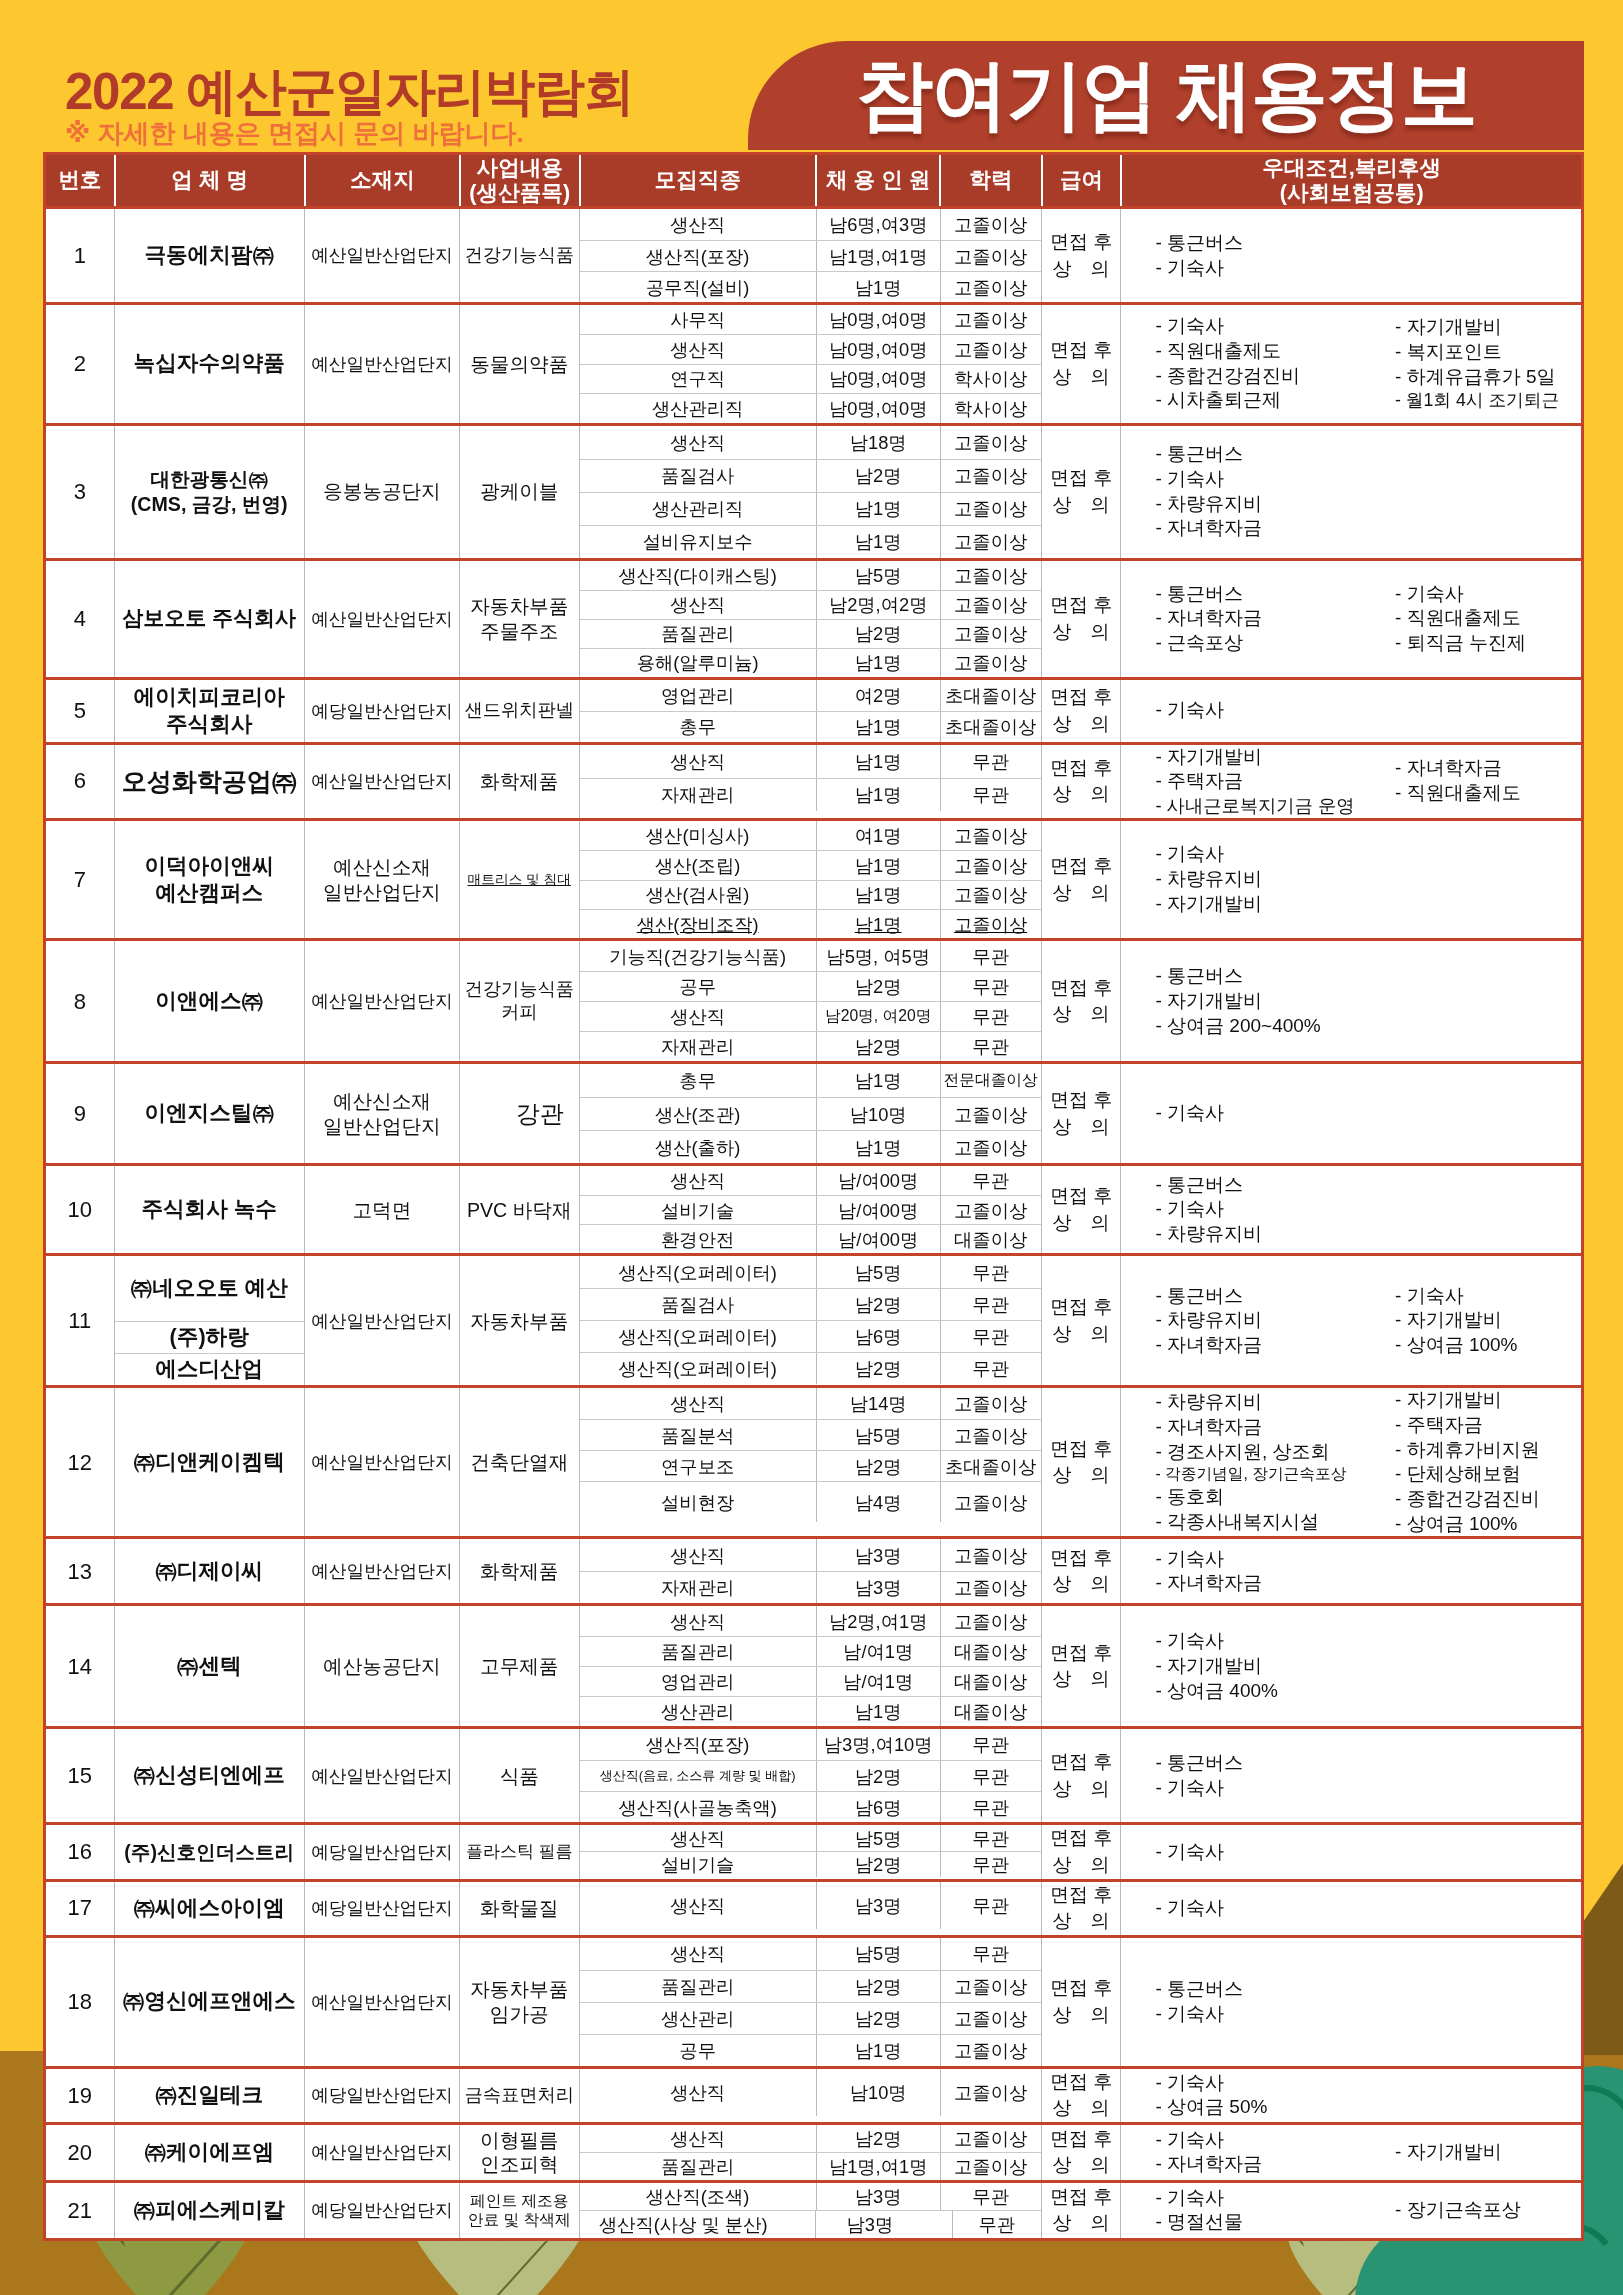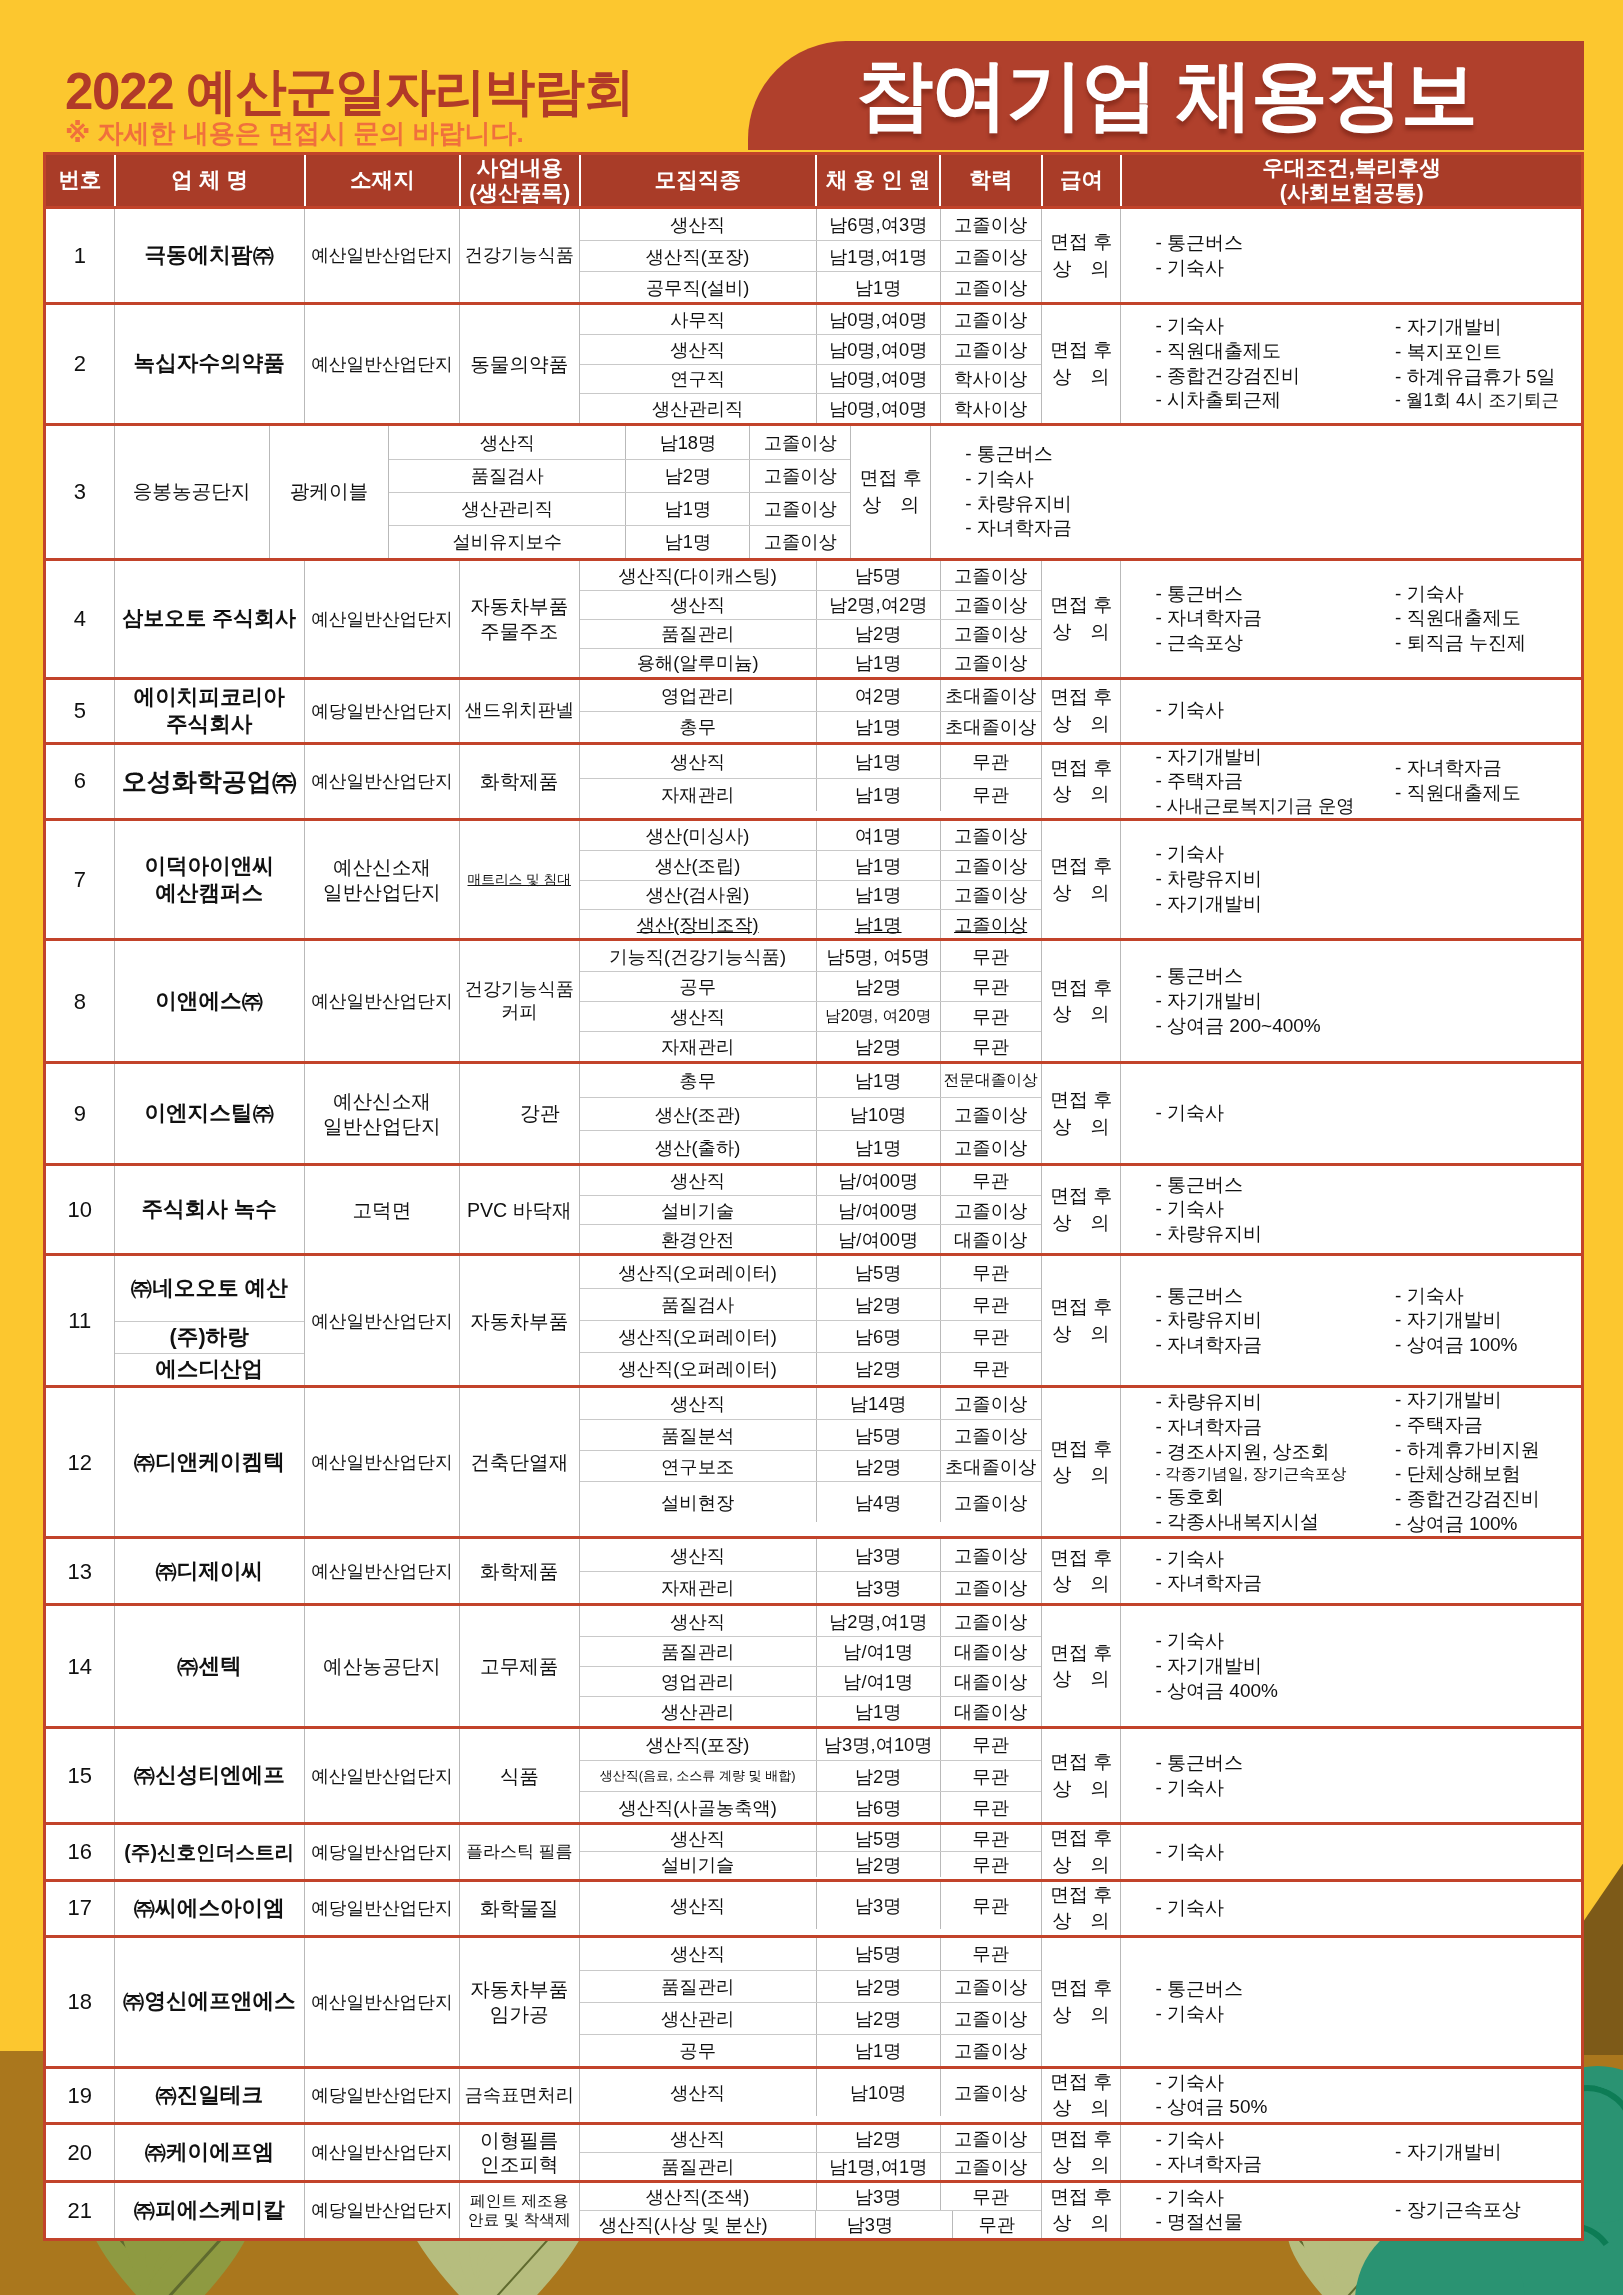--- a/index.html
+++ b/index.html
@@ -222,20 +222,22 @@
               <div class="jc name" style="font-size: 18.3px;">생산관리직</div>
               <div class="jc cnt" style="font-size: 18.3px;">남0명,여0명</div>
               <div class="jc edu" style="font-size: 18.3px;">학사이상</div>
             </div>
           </div>
           <div class="c pay w-pay"><span>면접 후</span><span>상　의</span></div>
           <div class="c wel w-wel"><div class="wcol c1"><div style="font-size: 19px;">- 기숙사</div><div style="font-size: 19px;">- 직원대출제도</div><div style="font-size: 19px;">- 종합건강검진비</div><div style="font-size: 19px;">- 시차출퇴근제</div></div><div class="wcol c2"><div style="font-size: 19px;">- 자기개발비</div><div style="font-size: 19px;">- 복지포인트</div><div style="font-size: 19px;">- 하계유급휴가 5일</div><div style="font-size: 17.7px;">- 월1회 4시 조기퇴근</div></div></div>
         </div>
         <div class="t-row">
           <div class="c no w-no">3</div>
+          <div class="c w-comp"><span class="comp-name" style="font-size: 19.6px;">대한광통신㈜
+(CMS, 금강, 번영)</span></div>
           <div class="c w-loc" style="font-size: 19.6px;">응봉농공단지</div>
           <div class="c w-biz" style="font-size: 19.6px;">광케이블</div>
           <div class="jobs w-jobs">
             <div class="job-row" style="height: 33px;">
               <div class="jc name" style="font-size: 18.3px;">생산직</div>
               <div class="jc cnt" style="font-size: 18.3px;">남18명</div>
               <div class="jc edu" style="font-size: 18.3px;">고졸이상</div>
             </div>
             <div class="job-row" style="height: 33px;">
               <div class="jc name" style="font-size: 18.3px;">품질검사</div>
@@ -389,21 +391,21 @@
             </div>
           </div>
           <div class="c pay w-pay"><span>면접 후</span><span>상　의</span></div>
           <div class="c wel w-wel"><div class="wcol c1"><div style="font-size: 19px;">- 통근버스</div><div style="font-size: 19px;">- 자기개발비</div><div style="font-size: 19px;">- 상여금 200~400%</div></div></div>
         </div>
         <div class="t-row">
           <div class="c no w-no">9</div>
           <div class="c w-comp"><span class="comp-name" style="font-size: 21.6px;">이엔지스틸㈜</span></div>
           <div class="c w-loc" style="font-size: 19.6px;">예산신소재
 일반산업단지</div>
-          <div class="c w-biz" style="font-size: 20px; padding-left: 41px;">강관</div>
+          <div class="c w-biz" style="font-size: 24px; padding-left: 41px;">강관</div>
           <div class="jobs w-jobs">
             <div class="job-row" style="height: 33px;">
               <div class="jc name" style="font-size: 18.3px;">총무</div>
               <div class="jc cnt" style="font-size: 18.3px;">남1명</div>
               <div class="jc edu" style="font-size: 15.7px;">전문대졸이상</div>
             </div>
             <div class="job-row" style="height: 33px;">
               <div class="jc name" style="font-size: 18.3px;">생산(조관)</div>
               <div class="jc cnt" style="font-size: 18.3px;">남10명</div>
               <div class="jc edu" style="font-size: 18.3px;">고졸이상</div>

